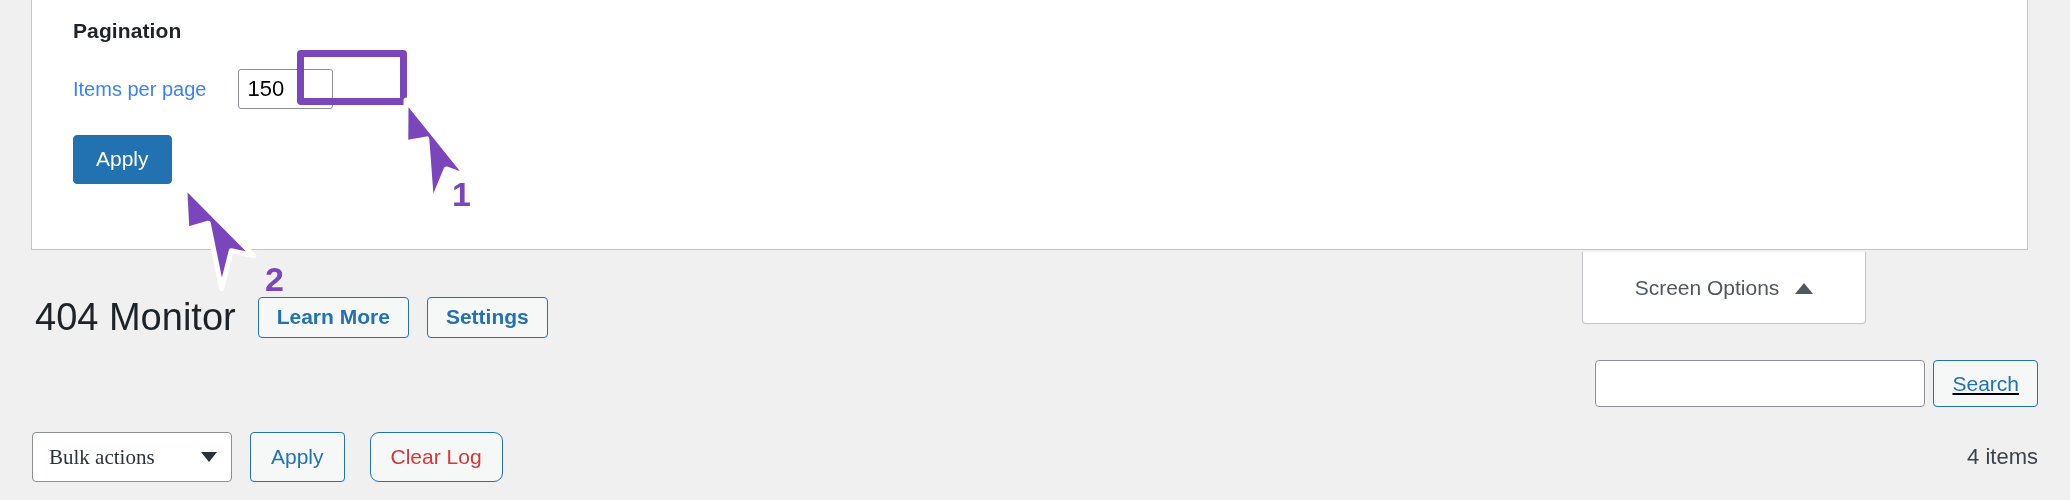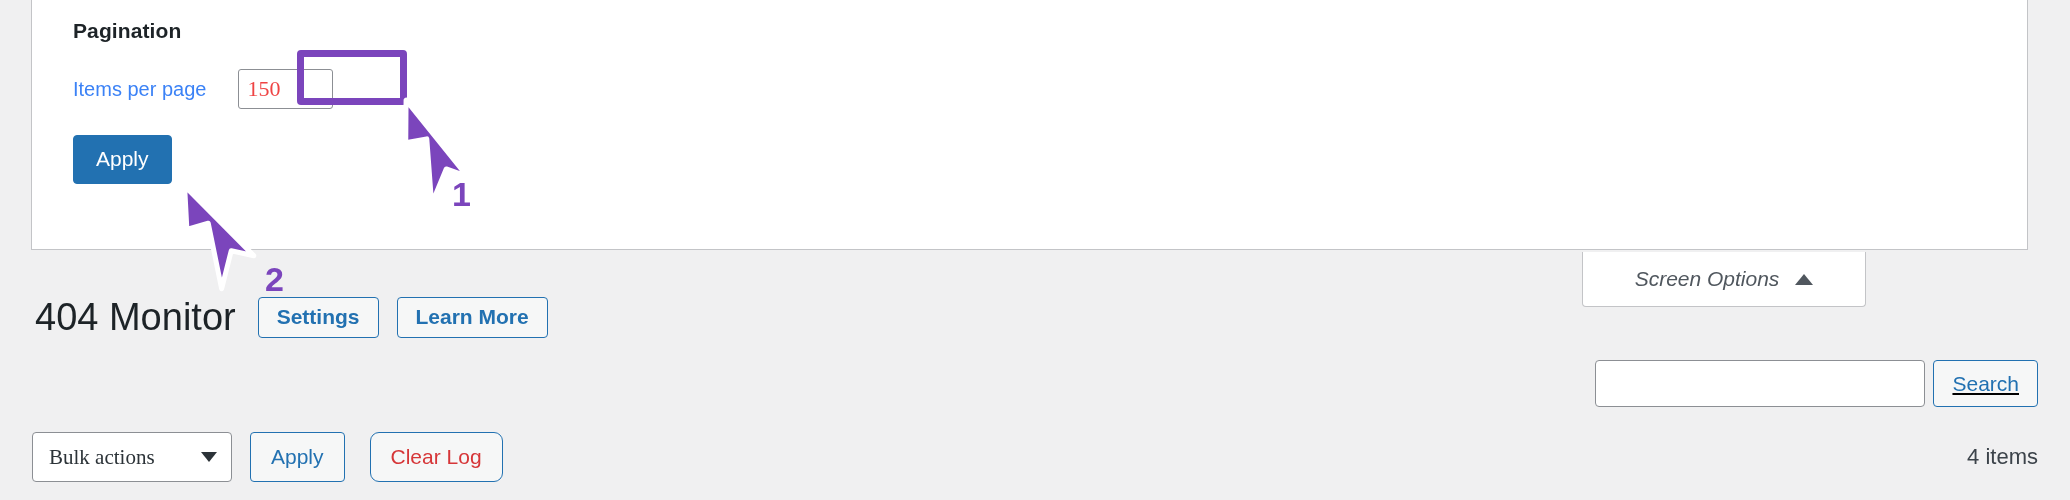--- a/index.html
+++ b/index.html
@@ -46,27 +46,27 @@
   }
   .pagination-label {
     font-size: 20px;
     color: #3b82f6;
     margin-right: 32px;
   }
   .num-input {
     width: 95px;
     height: 40px;
     font-size: 22px;
-    color: #ef4444;
+    color: #000000;
     padding: 16px 8px;
     border: 1px solid #8c8f94;
     border-radius: 3px;
     box-sizing: border-box;
     background: #fff;
-    font-family: Liberation Serif, serif;
+    font-family: Liberation Sans, sans-serif;
     outline: none;
   }
   
   .hl-box {
     position: absolute;
     left: 265px;
     top: 56px;
     width: 110px;
     height: 55px;
     border: 7px solid #7b45bc;
@@ -87,31 +87,30 @@
     font-family: "Liberation Sans", sans-serif;
     cursor: pointer;
   }
 
   
   .screen-options-tab {
     position: absolute;
     left: 1582px;
     top: 252px;
     width: 284px;
-    height: 55px;
+    height: 72px;
     background: #ffffff;
     border: 1px solid #c3c4c7;
     border-top: none;
     border-radius: 0 0 4px 4px;
     display: flex;
     align-items: center;
     justify-content: center;
     box-sizing: border-box;
     cursor: pointer;
-    font-style: italic;
   }
   .screen-options-tab .label {
     font-size: 21px;
     color: #50575e;
   }
   .caret-up {
     width: 0; height: 0;
     border-left: 9px solid transparent;
     border-right: 9px solid transparent;
     border-bottom: 11px solid #50575e;
@@ -289,22 +288,22 @@
     <div class="hl-box"></div>
   </div>
 
   <div class="screen-options-tab">
     <span class="label">Screen Options</span>
     <span class="caret-up"></span>
   </div>
 
   <div class="title-row">
     <h1 class="page-title">404 Monitor</h1>
+    <button class="pill-btn">Learn More</button>
     <button class="pill-btn">Settings</button>
-    <button class="pill-btn">Learn More</button>
   </div>
 
   <div class="search-row">
     <input class="search-input" type="text" value="" style="">
     <button class="search-btn">Search</button>
   </div>
 
   <div class="bulk-row">
     <div class="select-box">
       <span>Bulk actions</span>

